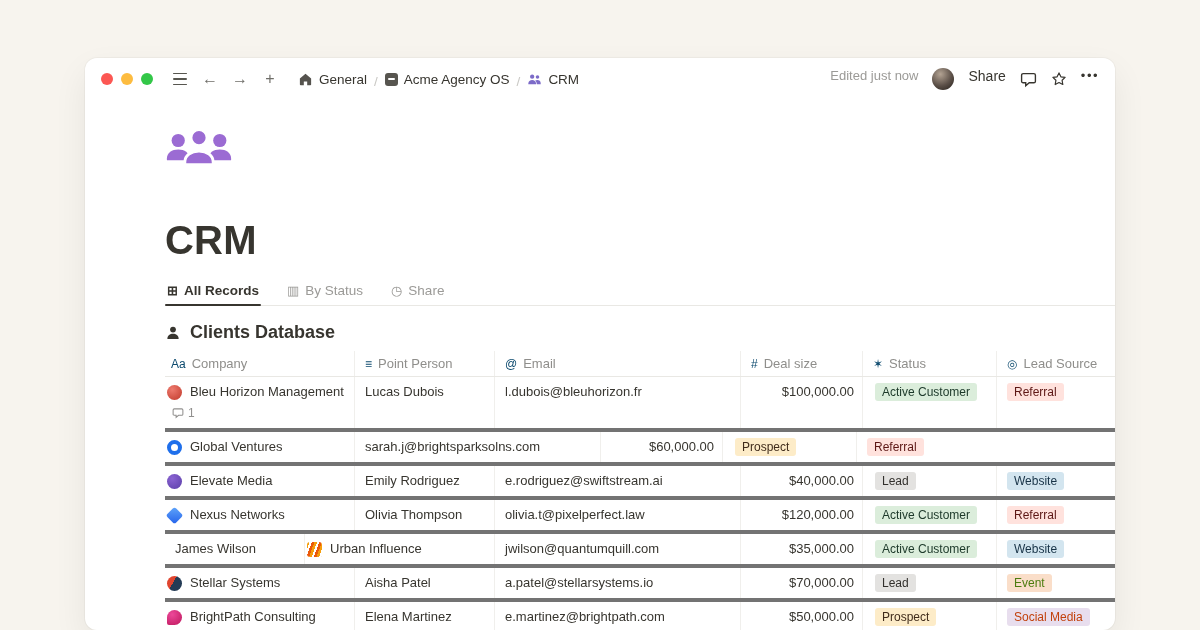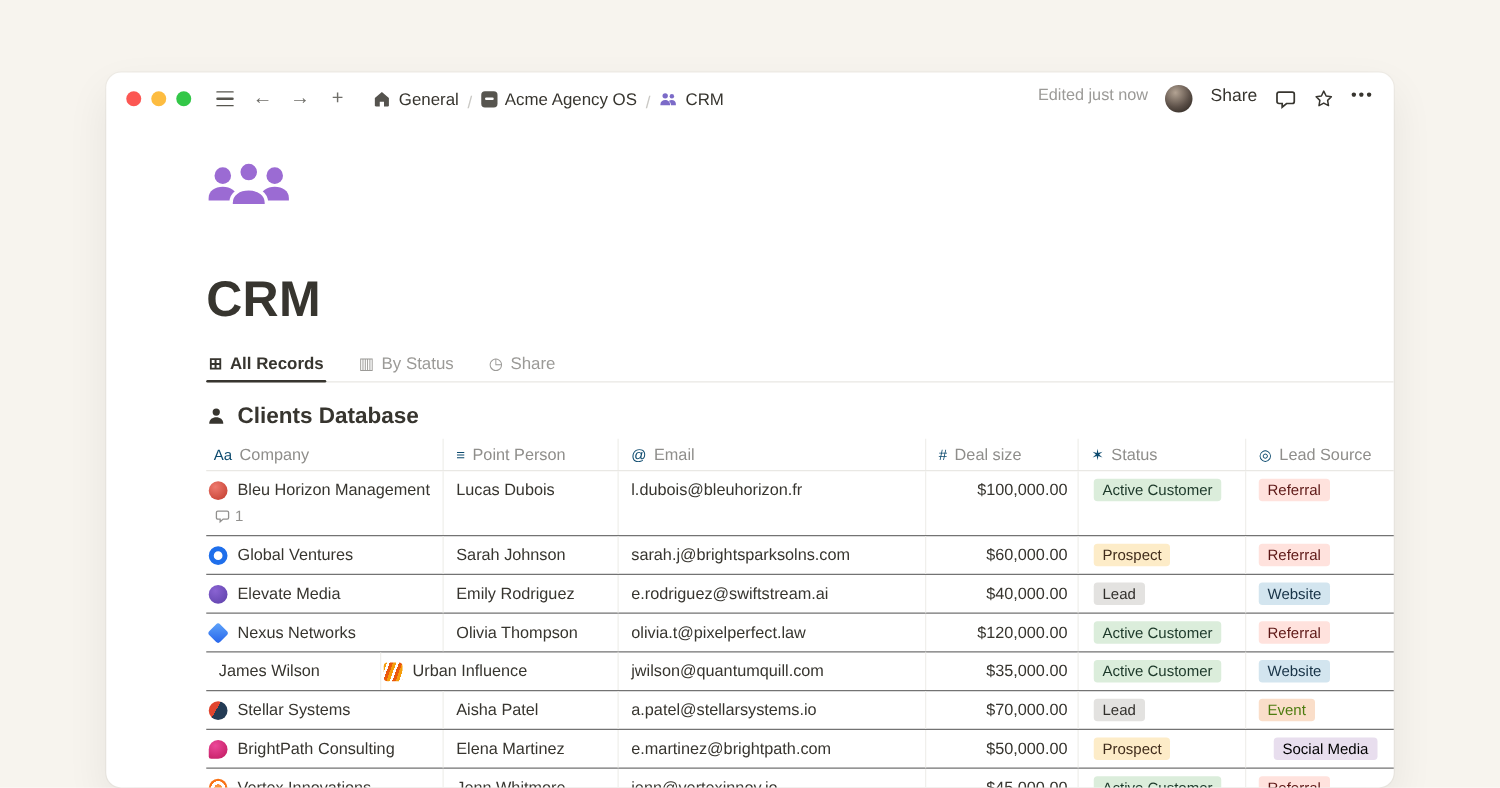--- a/index.html
+++ b/index.html
@@ -45,21 +45,21 @@
 
   
   .table{margin-top:8px;width:1000px}
   .thead{display:flex;border-bottom:1px solid #E9E8E4;height:26px}
   .th{display:flex;align-items:center;gap:6px;color:#8F8E8B;font-size:13px;
     padding-left:10px;border-right:1px solid #F0EFEC;white-space:nowrap;overflow:hidden;cursor:pointer}
   .th:last-child{border-right:none}
   .th .icon{font-size:12px;color:#0c4a6e}
   .c1{width:190px}.c2{width:140px}.c3{width:246px}.c4{width:122px}.c5{width:134px}.c6{width:168px}
   .th.c1{padding-left:6px}
-  .trow{display:flex;border-bottom:1px solid #737373}
+  .trow{display:flex;border-bottom:4px solid #737373}
   .td{padding:6px 10px;font-size:13px;line-height:18px;border-right:1px solid #F0EFEC;
     min-height:30px;white-space:nowrap;overflow:hidden;cursor:pointer}
   .td:last-child{border-right:none}
   .td.c1{padding-left:2px;padding-right:8px}
   .td.c4{text-align:right;padding-right:8px}
   .td.c5{padding-left:12px}
   .company-line{display:flex;align-items:center;gap:8px}
   .logo{width:15px;height:15px;border-radius:50%;flex:none}
   .company-name{font-weight:500;font-size:13px;color:#37352F}
   .comment-line{display:flex;align-items:center;gap:4px;color:#91908E;font-size:12px;margin-top:3px;padding-left:5px}
@@ -220,21 +220,20 @@
             <div class="td c5"><div class="badge" style="background: rgb(219, 237, 219); color: rgb(28, 56, 41);">Active Customer</div></div>
             <div class="td c6"><div class="badge" style="background: rgb(255, 226, 221); color: rgb(93, 23, 21);">Referral</div></div>
           </div>
           <div class="trow">
             <div class="td c1">
               <div class="company-line">
                 <div class="logo" style="background: rgb(255, 255, 255); border: 4px solid rgb(31, 111, 235);"></div>
                 <div class="company-name">Global Ventures</div>
               </div>
             </div>
-            <div class="td c2">Sarah Johnson</div>
             <div class="td c3">sarah.j@brightsparksolns.com</div>
             <div class="td c4">$60,000.00</div>
             <div class="td c5"><div class="badge" style="background: rgb(253, 236, 200); color: rgb(64, 44, 27);">Prospect</div></div>
             <div class="td c6"><div class="badge" style="background: rgb(255, 226, 221); color: rgb(93, 23, 21);">Referral</div></div>
           </div>
           <div class="trow">
             <div class="td c1">
               <div class="company-line">
                 <div class="logo" style="background: radial-gradient(circle at 35% 30%, rgb(138, 99, 210), rgb(91, 63, 168));"></div>
                 <div class="company-name">Elevate Media</div>
@@ -289,21 +288,21 @@
             <div class="td c1">
               <div class="company-line">
                 <div class="logo" style="background: radial-gradient(circle at 35% 30%, rgb(236, 72, 153), rgb(190, 24, 93)); border-radius: 50% 50% 50% 2px;"></div>
                 <div class="company-name">BrightPath Consulting</div>
               </div>
             </div>
             <div class="td c2">Elena Martinez</div>
             <div class="td c3">e.martinez@brightpath.com</div>
             <div class="td c4">$50,000.00</div>
             <div class="td c5"><div class="badge" style="background: rgb(253, 236, 200); color: rgb(64, 44, 27);">Prospect</div></div>
-            <div class="td c6"><div class="badge" style="background: rgb(232, 222, 238); color: #000000; margin-left: 12px;">Social Media</div></div>
+            <div class="td c6"><div class="badge" style="background: rgb(232, 222, 238); color: #c2410c;">Social Media</div></div>
           </div>
           <div class="trow">
             <div class="td c1">
               <div class="company-line">
                 <div class="logo" style="background: radial-gradient(circle, rgb(251, 146, 60) 0px, rgb(251, 146, 60) 28%, rgb(255, 255, 255) 30%, rgb(255, 255, 255) 52%, rgb(249, 115, 22) 54%, rgb(249, 115, 22) 100%);"></div>
                 <div class="company-name">Vertex Innovations</div>
               </div>
             </div>
             <div class="td c2">Jenn Whitmore</div>
             <div class="td c3">jenn@vertexinnov.io</div>

